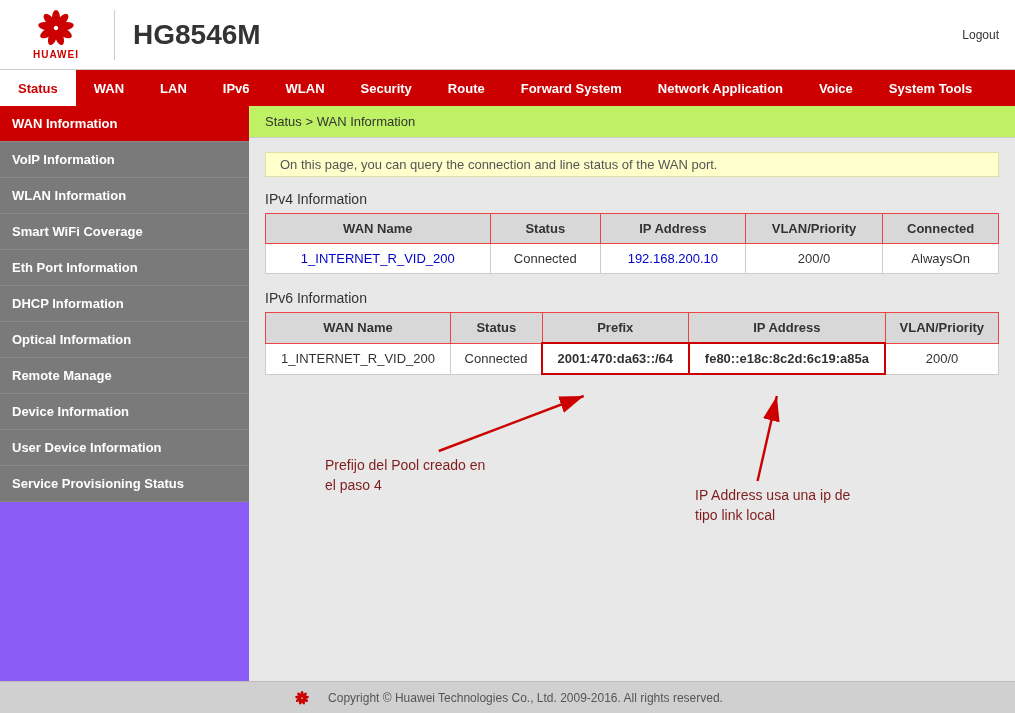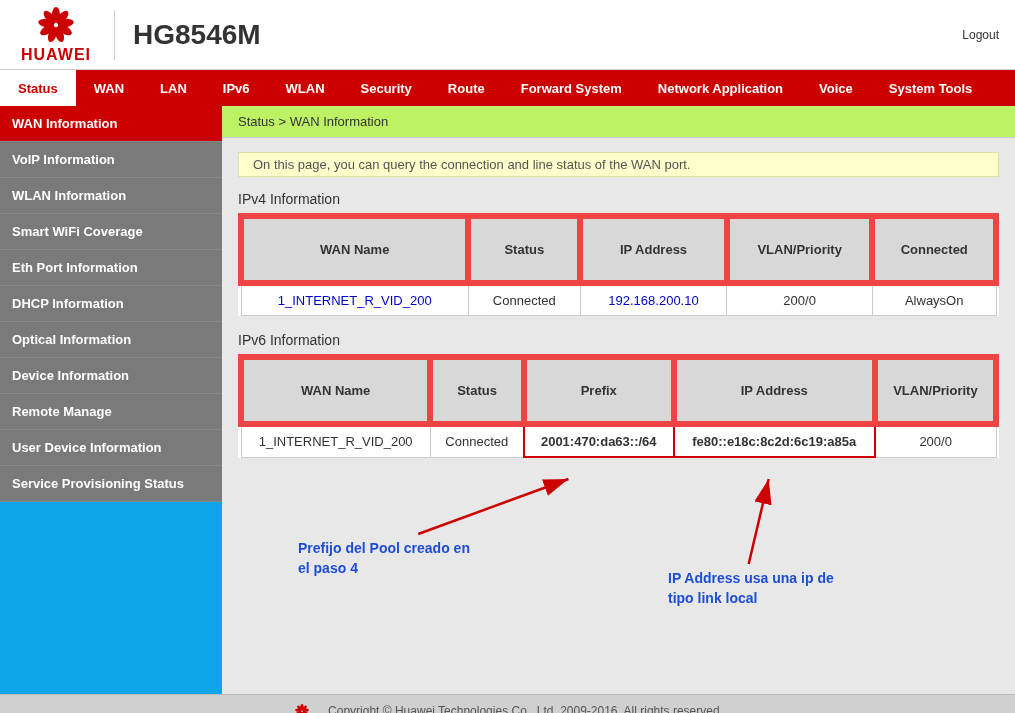--- a/index.html
+++ b/index.html
@@ -19,21 +19,21 @@
       flex-direction: column;
       align-items: center;
       margin-right: 18px;
       width: 80px;
     }
     #logo-icon {
       width: 52px;
       height: 38px;
     }
     #logo-text {
-      font-size: 16px;
+      font-size: 10px;
       font-weight: bold;
       color: #c00;
       letter-spacing: 1px;
       margin-top: 2px;
     }
     #header-divider {
       width: 1px;
       background: #ccc;
       height: 50px;
       margin-right: 18px;
@@ -74,22 +74,22 @@
     }
 
     
     #main-layout {
       display: flex;
       min-height: calc(100vh - 70px - 36px - 32px);
     }
 
     
     #sidebar {
-      width: 222px;
-      background: #0ea5e9;
+      width: 249px;
+      background: #8b5cf6;
       flex-shrink: 0;
     }
     .sidebar-item {
       display: block;
       padding: 10px 12px;
       color: #fff;
       font-size: 13px;
       font-weight: bold;
       cursor: pointer;
       border-bottom: 1px solid #888;
@@ -137,25 +137,25 @@
     
     .info-table {
       width: calc(100% - 32px);
       margin: 0 16px 16px 16px;
       border-collapse: collapse;
       background: #fff;
       border: 1px solid #ccc;
     }
     .info-table th {
       background: #d8d8d8;
-      padding: 23px 12px;
+      padding: 7px 12px;
       text-align: center;
       font-size: 13px;
       font-weight: bold;
-      border: 6px solid #ef4444;
+      border: 1px solid #ef4444;
       color: #333;
     }
     .info-table td {
       padding: 7px 12px;
       text-align: center;
       font-size: 13px;
       border: 1px solid #ccc;
       color: #333;
     }
     .link-blue {
@@ -191,22 +191,22 @@
 
     
     .svg-arrow {
       position: absolute;
       pointer-events: none;
     }
 
     .annotation-text {
       position: absolute;
       font-size: 14px;
-      font-weight: bold;
-      color: #1d4ed8;
+      font-weight: normal;
+      color: #7f1d1d;
       line-height: 1.4;
     }
   </style>
 </head>
 <body>
 
 <div id="header">
   <div id="logo-area">
     <svg id="logo-icon" viewBox="0 0 52 38" xmlns="http://www.w3.org/2000/svg">
 
@@ -246,22 +246,22 @@
 <div id="main-layout">
 
   <div id="sidebar">
     <div class="sidebar-item active">WAN Information</div>
     <div class="sidebar-item">VoIP Information</div>
     <div class="sidebar-item">WLAN Information</div>
     <div class="sidebar-item">Smart WiFi Coverage</div>
     <div class="sidebar-item">Eth Port Information</div>
     <div class="sidebar-item">DHCP Information</div>
     <div class="sidebar-item">Optical Information</div>
+    <div class="sidebar-item">Remote Manage</div>
     <div class="sidebar-item">Device Information</div>
-    <div class="sidebar-item">Remote Manage</div>
     <div class="sidebar-item">User Device Information</div>
     <div class="sidebar-item">Service Provisioning Status</div>
   </div>
 
   <div id="content">
 
     <div id="breadcrumb">Status &gt; WAN Information</div>
 
     <div id="info-box">On this page, you can query the connection and line status of the WAN port.</div>
 

